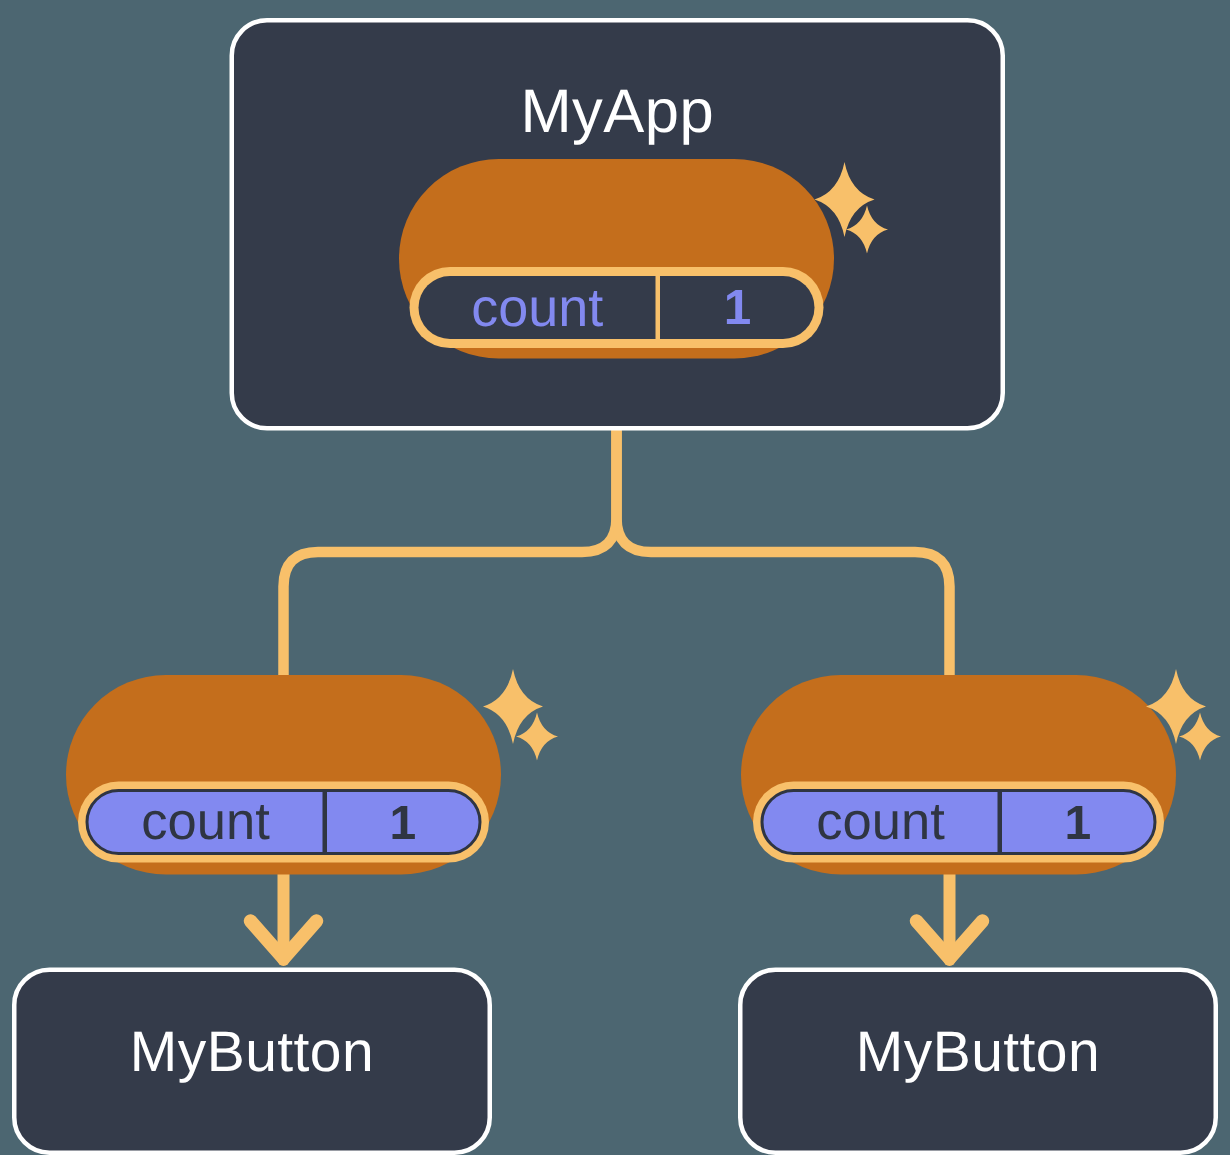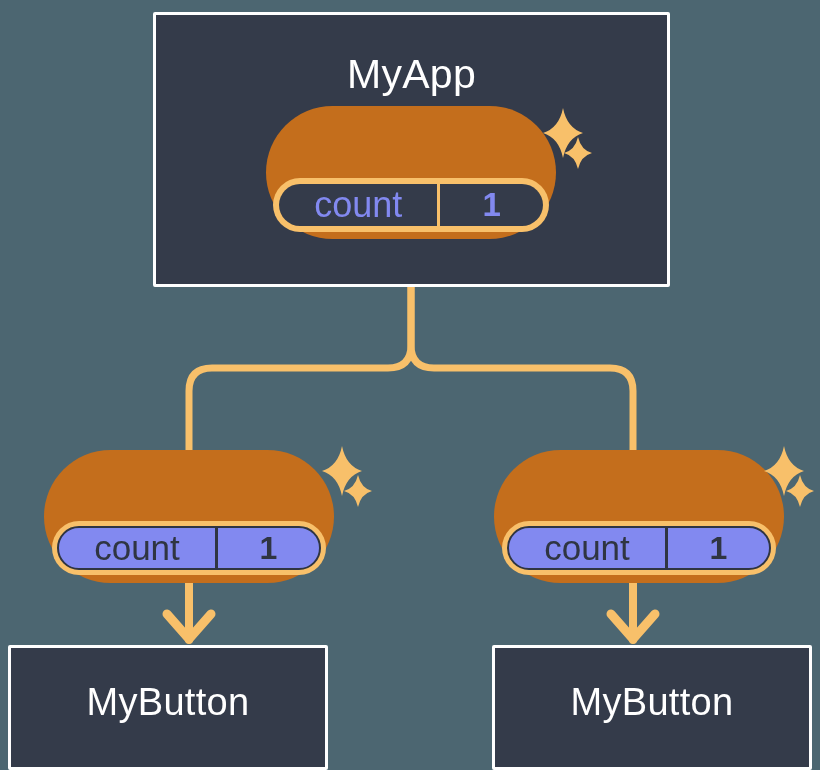--- a/index.html
+++ b/index.html
@@ -17,21 +17,21 @@
     position: relative;
     width: 820px;
     height: 770px;
   }
 
   
   .comp-box {
     position: absolute;
     background: #343b4a;
     border: 3px solid #ffffff;
-    border-radius: 2px;
+    border-radius: 25px;
     box-sizing: border-box;
   }
   #myapp-box {
     left: 153px;
     top: 12px;
     width: 517px;
     height: 275px;
   }
   #mybutton-left-box {
     left: 8px;

